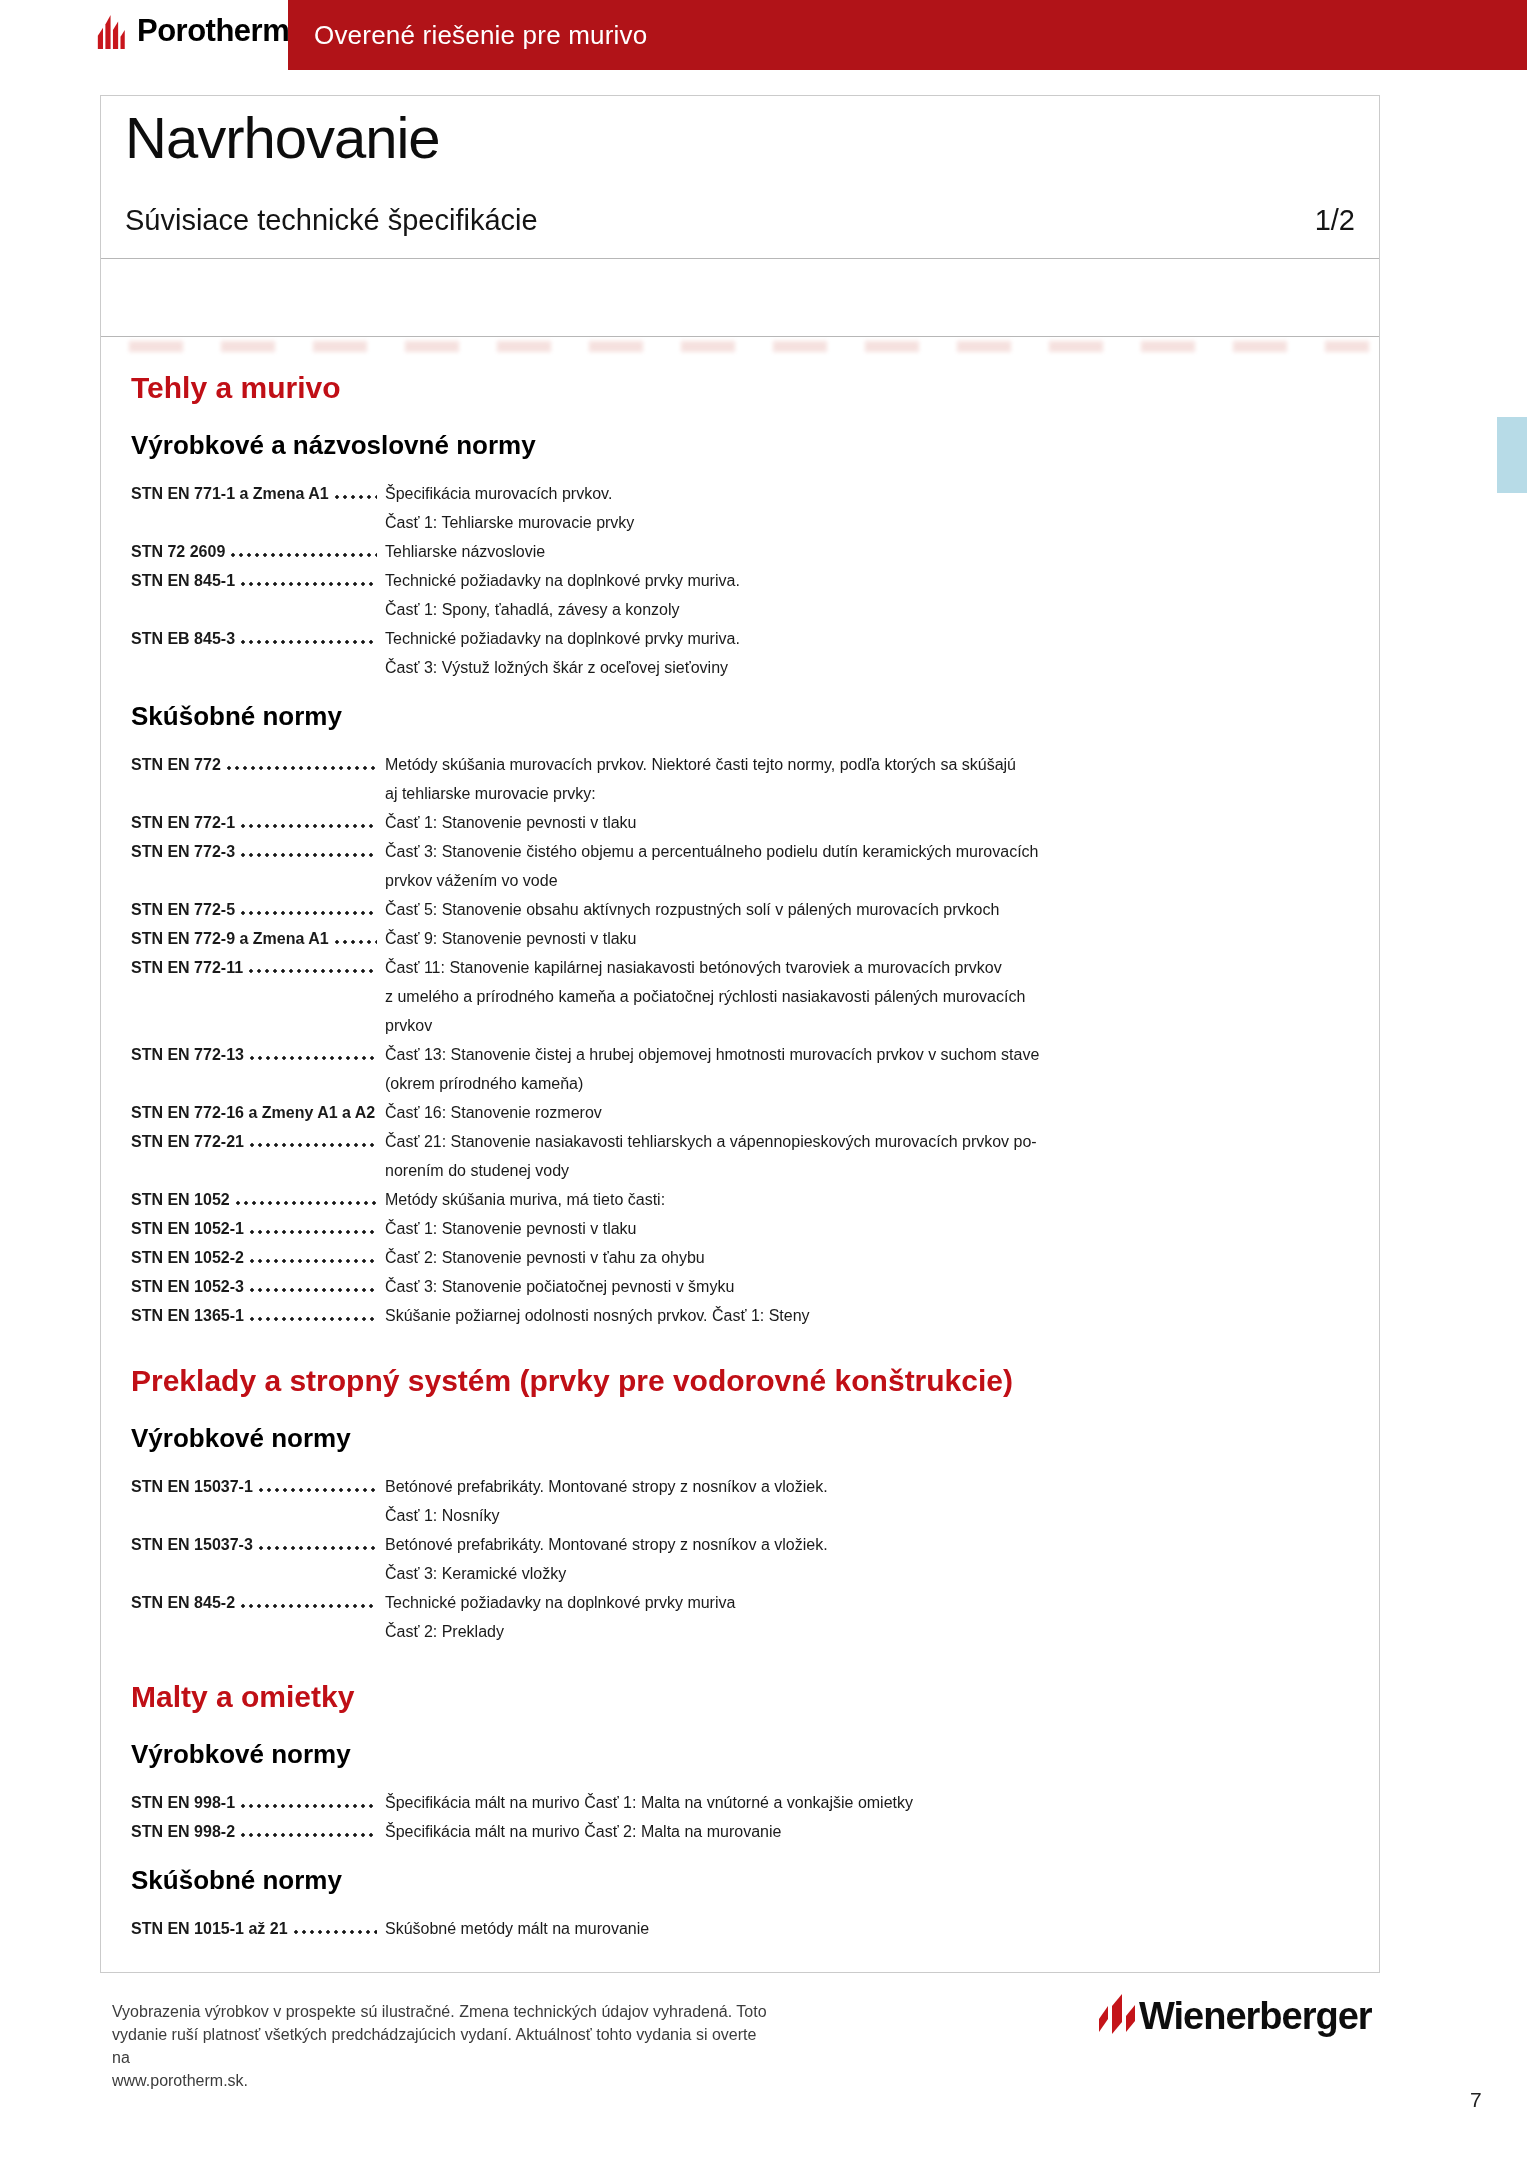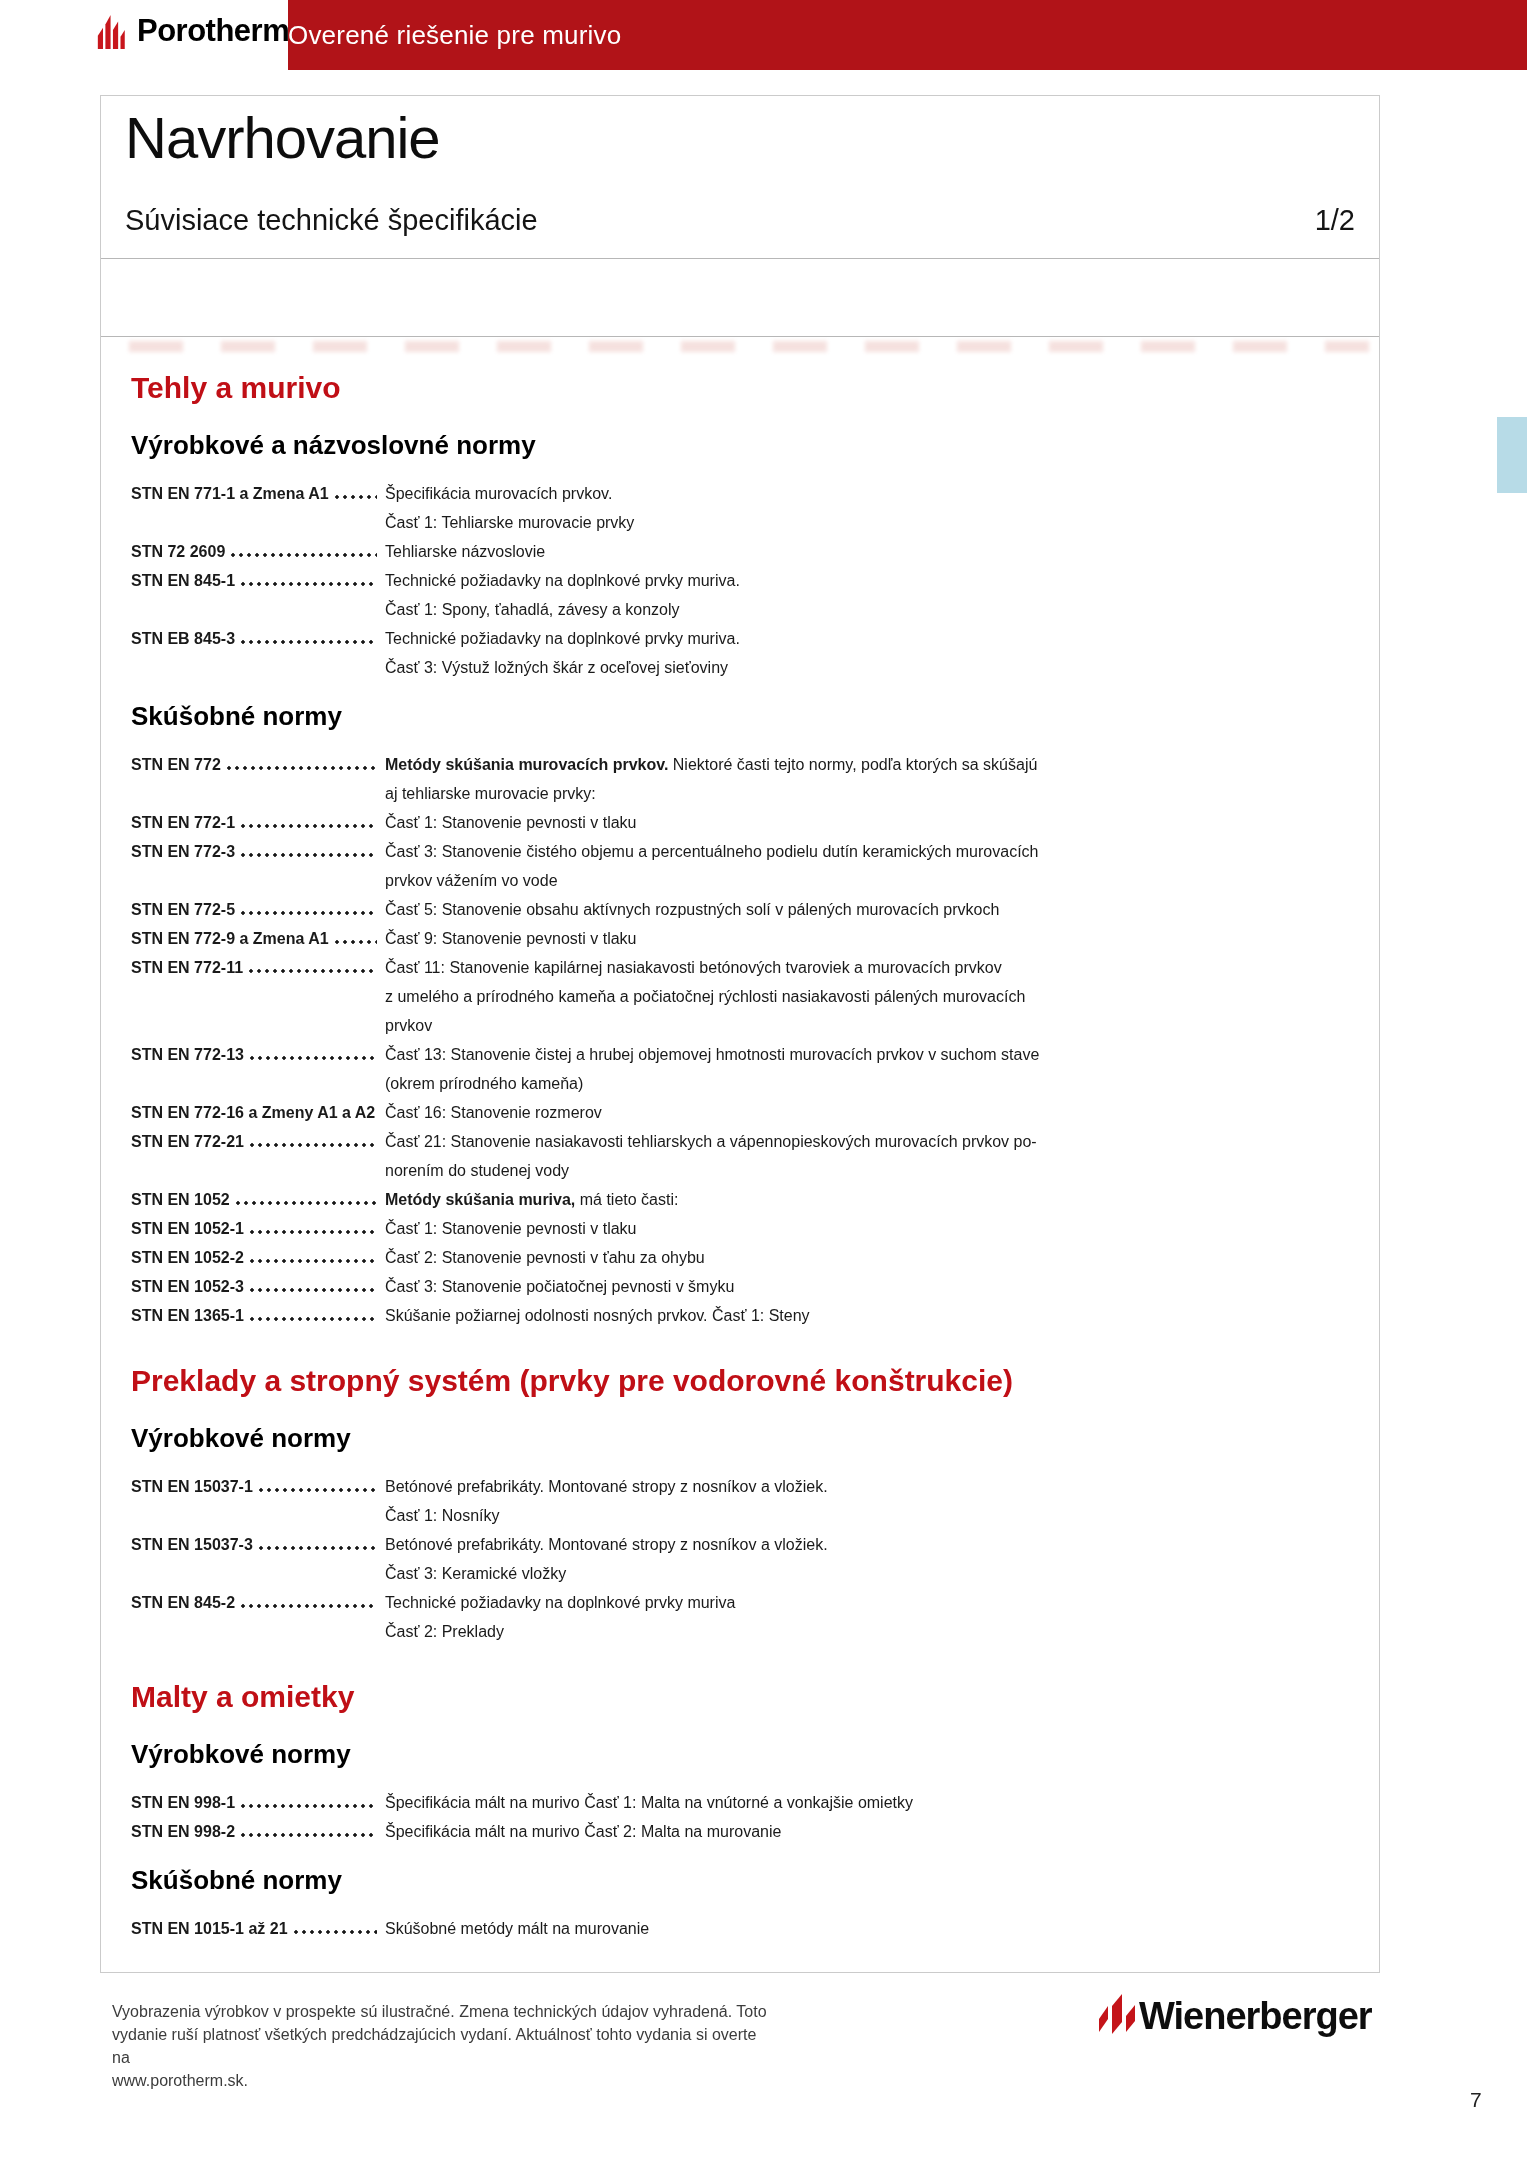--- a/index.html
+++ b/index.html
@@ -5,21 +5,21 @@
   html,body{margin:0;padding:0;background:#ffffff;}
   .page{position:relative;width:1527px;height:2160px;background:#ffffff;overflow:hidden;
         font-family:"Liberation Sans",sans-serif;color:#1a1a1a;}
 
   
   .brand{position:absolute;left:95px;top:12px;display:flex;align-items:center;gap:8px;}
   .brand svg{display:block;}
   .brand-text{font-size:31px;font-weight:bold;letter-spacing:-0.5px;color:#000000;}
   .banner{position:absolute;left:288px;top:0;right:0;height:70px;background:#b11318;
           display:flex;align-items:center;}
-  .banner span{color:#ffffff;font-size:26px;letter-spacing:0.2px;}
+  .banner span{color:#ffffff;font-size:26px;margin-left:26px;letter-spacing:0.2px;}
 
   
   .frame{position:absolute;left:100px;top:95px;width:1280px;height:1878px;
          border:1px solid #cbcbcb;box-sizing:border-box;}
   .page-title{position:absolute;left:24px;top:8px;font-size:58px;font-weight:400;
               letter-spacing:-1px;color:#0d0d0d;}
   .subtitle-row{position:absolute;left:24px;right:24px;top:108px;display:flex;
                 justify-content:space-between;font-size:29px;color:#141414;}
   .rule{position:absolute;left:0;right:0;border-top:1px solid #b7b7b7;}
   .rule-1{top:162px;}
@@ -39,21 +39,21 @@
   .sec-title + .grp-title{margin-top:26px;}
   .rows{margin-top:20px;}
   .std-row{display:flex;align-items:flex-start;font-size:16px;line-height:29px;}
   .std-key{flex:none;width:254px;display:flex;align-items:flex-start;}
   .std-key-text{font-weight:bold;white-space:nowrap;}
   .leader{flex:1 1 auto;height:29px;margin:0 8px 0 3px;
           background-image:radial-gradient(circle,#161616 1.5px,transparent 1.9px);
           background-size:8px 8px;background-repeat:repeat-x;
           background-position:left 1px bottom 7px;}
   .std-desc{width:710px;white-space:pre-line;}
-  .std-desc b{font-weight:bold;}
+  .std-desc b{font-weight:normal;}
 
   
   .side-tab{position:absolute;right:0;top:417px;width:30px;height:76px;background:#b7dbe7;}
 
   
   .disclaimer{position:absolute;left:112px;top:2000px;width:660px;font-size:16px;
               line-height:23px;color:#3c3c3c;white-space:pre-line;}
   .wb-logo{position:absolute;left:1095px;top:1992px;width:300px;display:flex;
            align-items:center;}
   .wb-logo svg{display:block;margin-bottom:4px;}

